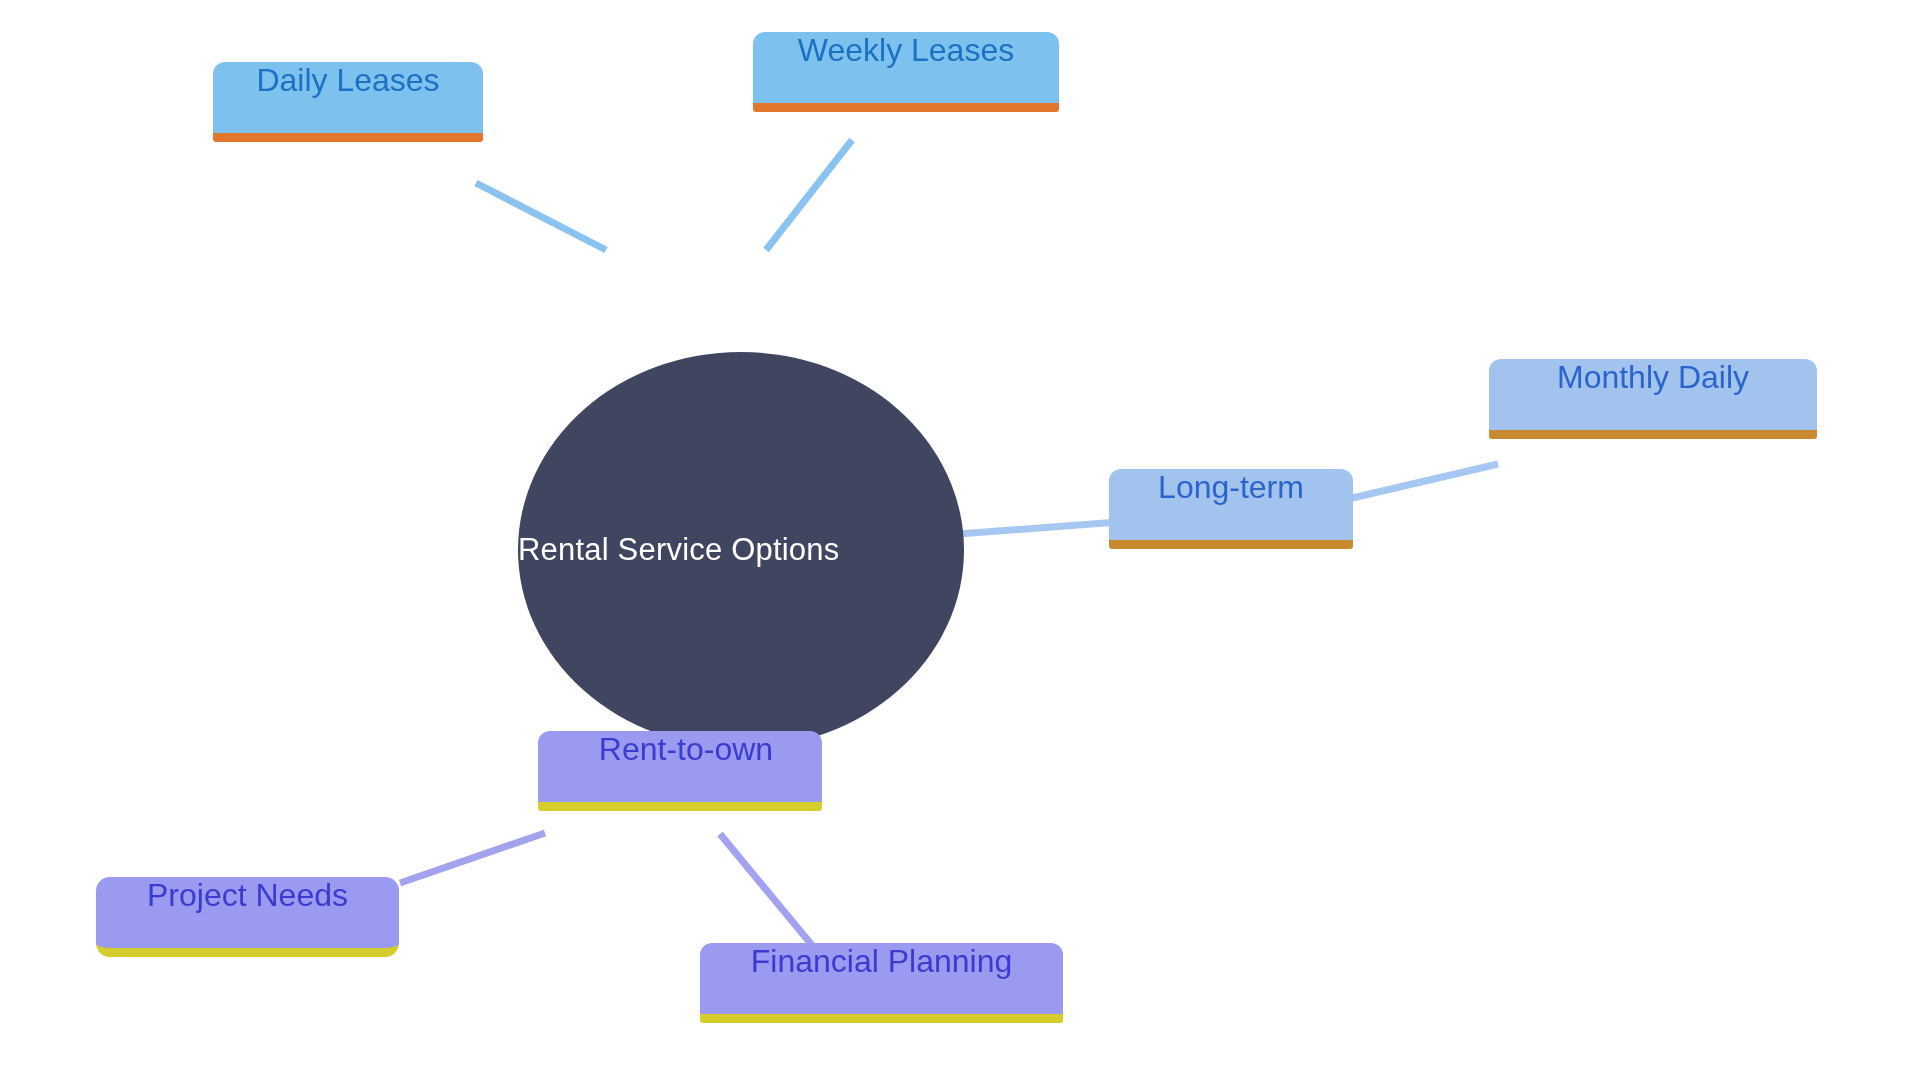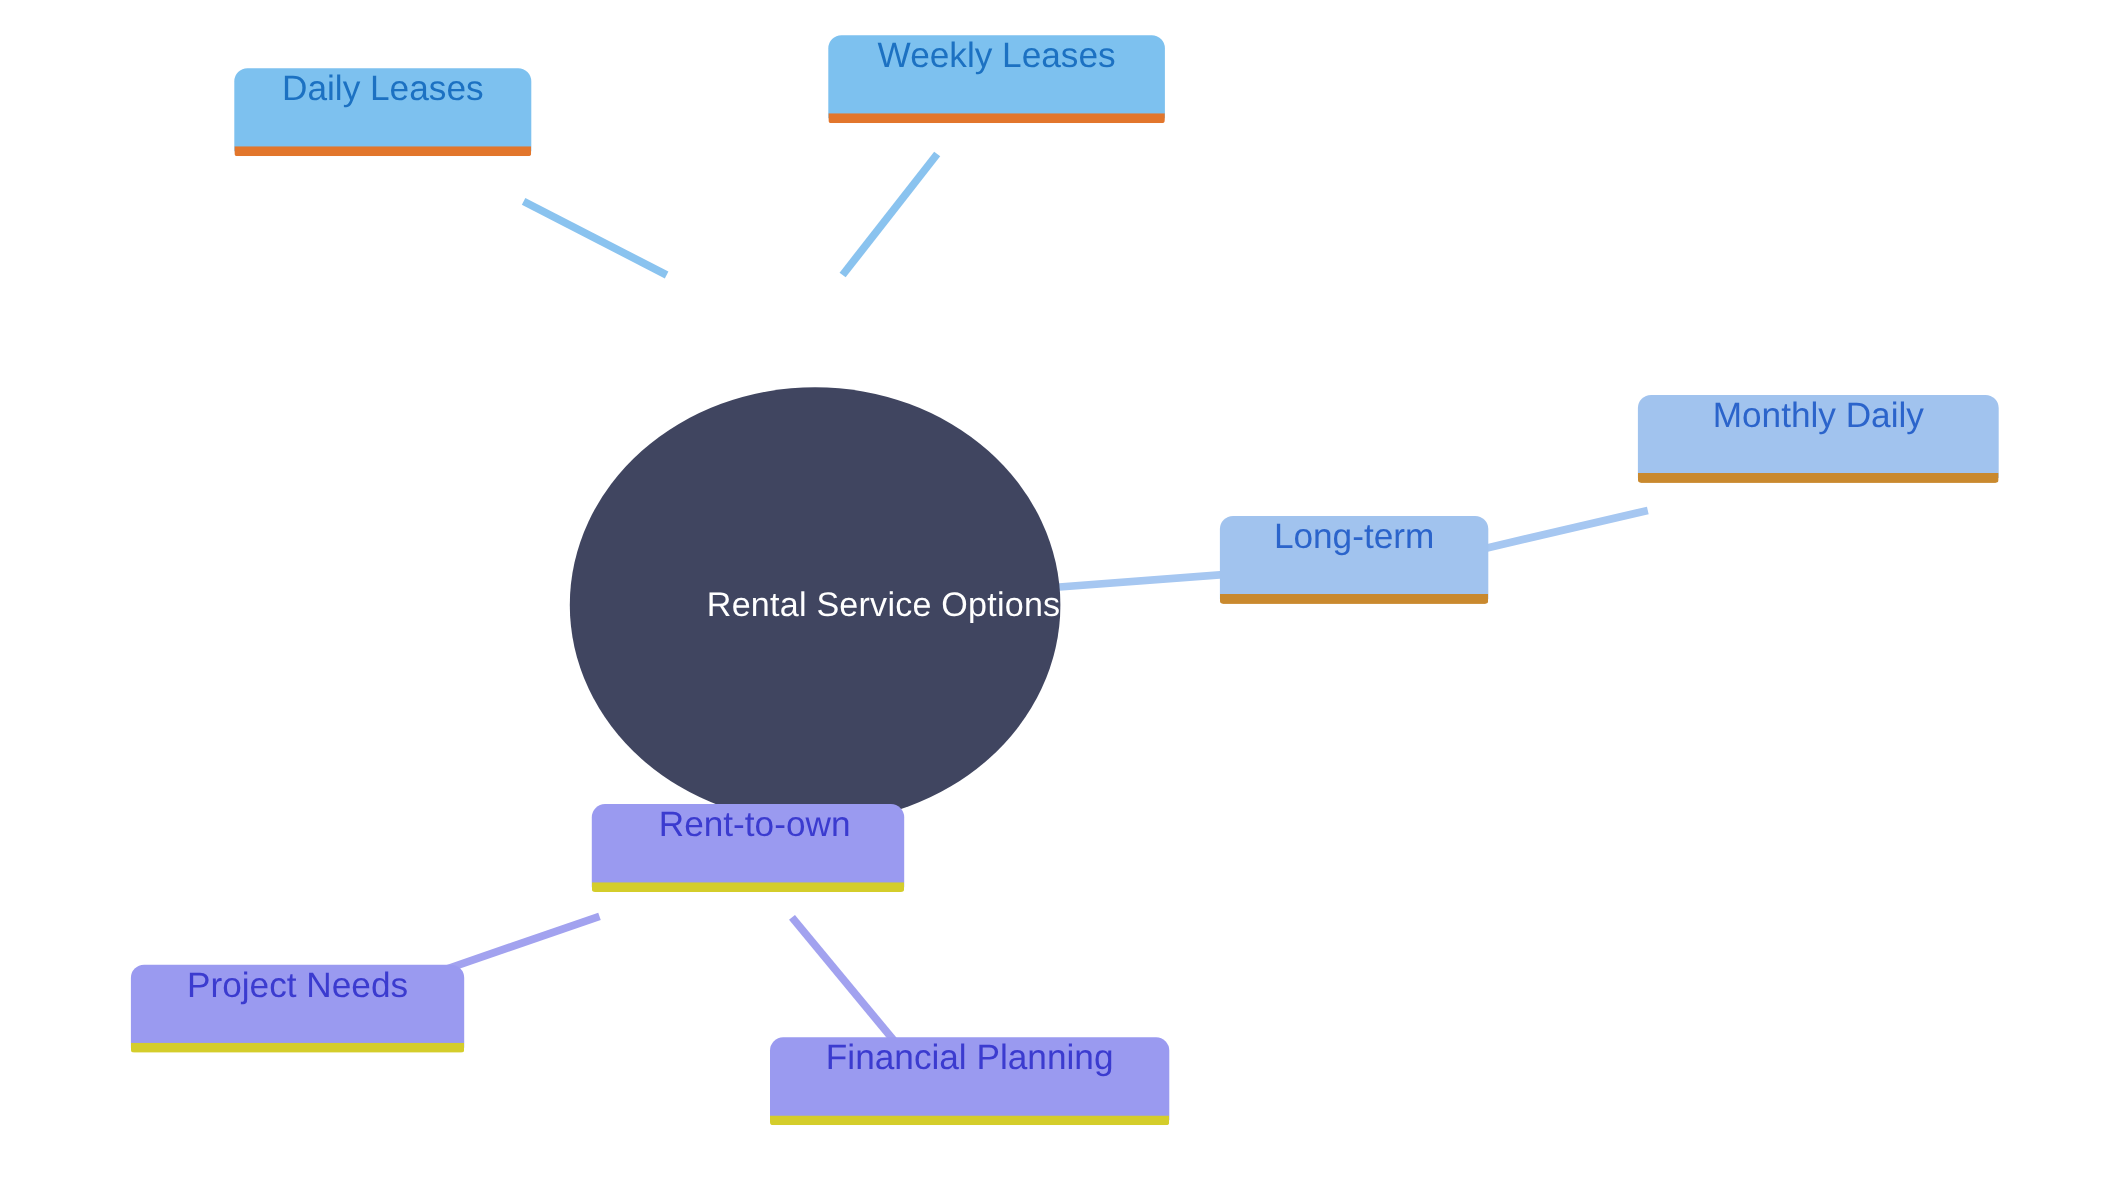--- a/index.html
+++ b/index.html
@@ -32,21 +32,21 @@
   svg.connectors line{stroke-width:7;fill:none;}
   .line-short{stroke:var(--short-term-line);}
   .line-long{stroke:var(--long-term-line);}
   .line-rent{stroke:var(--rent-to-own-line);}
 
   .center-ellipse{
     position:absolute;
     left:518px;top:352px;width:446px;height:396px;
     background:var(--center-fill);
     border-radius:50%;
-    display:flex;align-items:center;justify-content:flex-end;
+    display:flex;align-items:center;justify-content:flex-start;
     text-align:center;
   }
   .center-ellipse .label{
     color:var(--center-text);
     font-size:31px;
     letter-spacing:0.2px;
     white-space:nowrap;
   }
 
   .node{
@@ -75,21 +75,21 @@
     border-bottom:9px solid var(--rent-to-own-underline);
     color:var(--rent-to-own-text);
   }
 
   .node-daily     {left:213px;  top:62px;  width:270px;}
   .node-weekly    {left:753px;  top:32px;  width:306px;}
   .node-short     {left:586px;  top:243px; width:257px;}
   .node-long      {left:1109px; top:469px; width:244px;}
   .node-monthly   {left:1489px; top:359px; width:328px;}
   .node-rent      {left:538px;  top:731px; width:284px;padding-left:12px;}
-  .node-project   {left:119px;  top:877px; width:303px;}
+  .node-project   {left:96px;  top:877px; width:303px;border-radius:14px;}
   .node-financial {left:672px;  top:943px; width:363px;margin-left:28px;}
 </style>
 </head>
 <body>
 
 <div class="canvas">
 
   <svg class="connectors" viewBox="0 0 1920 1080">
     <line class="line-short" x1="476" y1="183" x2="606" y2="250"></line>
     <line class="line-short" x1="852" y1="140" x2="766" y2="250"></line>

